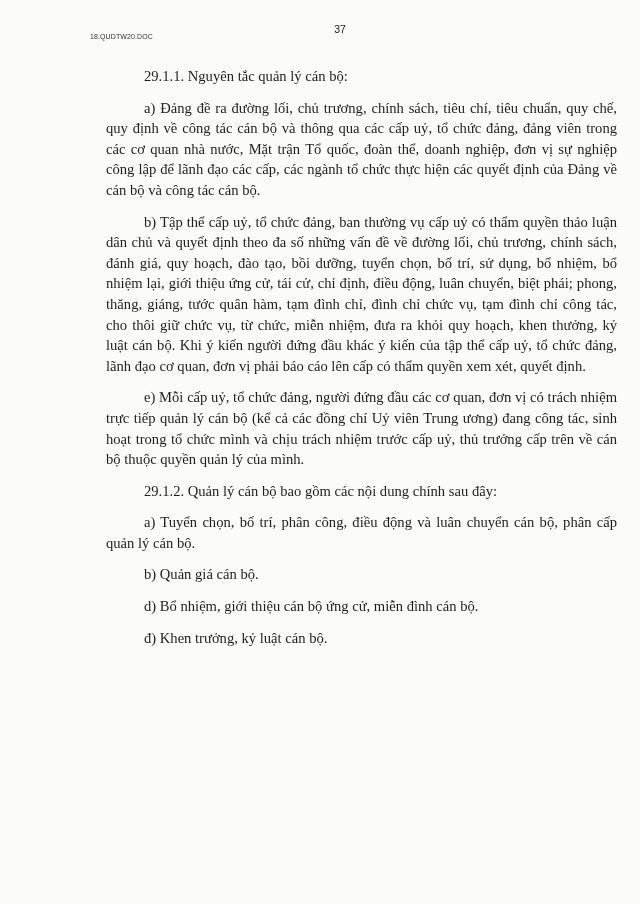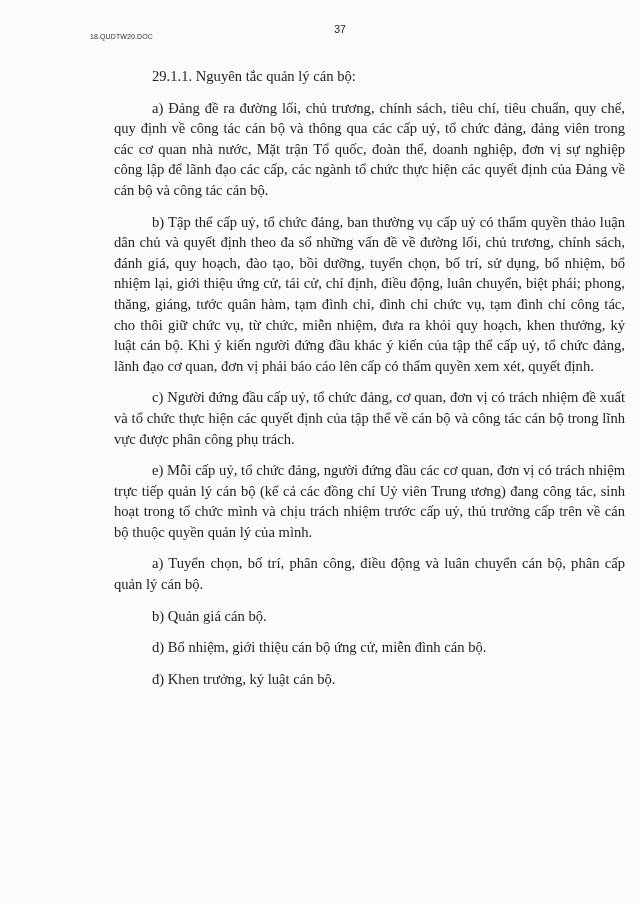--- a/index.html
+++ b/index.html
@@ -36,21 +36,21 @@
       left: 0;
       width: 640px;
       top: 23px;
       text-align: center;
       font-family: "Liberation Sans", "DejaVu Sans", sans-serif;
       font-size: 10.5px;
       color: #222;
     }
     .body-text {
       position: absolute;
-      left: 94px;
+      left: 86px;
       top: 66px;
       width: 511px;
       font-size: 14.6px;
       line-height: 20.6px;
     }
     .para {
       margin: 0 0 11px 0;
       text-indent: 38px;
       text-align: justify;
     }
@@ -62,20 +62,20 @@
 <body>
 
 <div class="page">
   <div class="header-file">18.QUDTW20.DOC</div>
   <div class="page-number">37</div>
 
   <div class="body-text">
     <p class="para heading">29.1.1. Nguyên tắc quản lý cán bộ:</p>
     <p class="para">a) Đảng đề ra đường lối, chủ trương, chính sách, tiêu chí, tiêu chuẩn, quy chế, quy định về công tác cán bộ và thông qua các cấp uỷ, tổ chức đảng, đảng viên trong các cơ quan nhà nước, Mặt trận Tổ quốc, đoàn thể, doanh nghiệp, đơn vị sự nghiệp công lập để lãnh đạo các cấp, các ngành tổ chức thực hiện các quyết định của Đảng về cán bộ và công tác cán bộ.</p>
     <p class="para">b) Tập thể cấp uỷ, tổ chức đảng, ban thường vụ cấp uỷ có thẩm quyền thảo luận dân chủ và quyết định theo đa số những vấn đề về đường lối, chủ trương, chính sách, đánh giá, quy hoạch, đào tạo, bồi dưỡng, tuyển chọn, bố trí, sử dụng, bổ nhiệm, bổ nhiệm lại, giới thiệu ứng cử, tái cử, chỉ định, điều động, luân chuyển, biệt phái; phong, thăng, giáng, tước quân hàm, tạm đình chỉ, đình chỉ chức vụ, tạm đình chỉ công tác, cho thôi giữ chức vụ, từ chức, miễn nhiệm, đưa ra khỏi quy hoạch, khen thưởng, kỷ luật cán bộ. Khi ý kiến người đứng đầu khác ý kiến của tập thể cấp uỷ, tổ chức đảng, lãnh đạo cơ quan, đơn vị phải báo cáo lên cấp có thẩm quyền xem xét, quyết định.</p>
-    <p class="para">c) Người đứng đầu cấp uỷ, tổ chức đảng, cơ quan, đơn vị có trách nhiệm đề xuất và tổ chức thực hiện các quyết định của tập thể về cán bộ và công tác cán bộ trong lĩnh vực được phân công phụ trách.</p>
     <p class="para">e) Mỗi cấp uỷ, tổ chức đảng, người đứng đầu các cơ quan, đơn vị có trách nhiệm trực tiếp quản lý cán bộ (kể cả các đồng chí Uỷ viên Trung ương) đang công tác, sinh hoạt trong tổ chức mình và chịu trách nhiệm trước cấp uỷ, thủ trưởng cấp trên về cán bộ thuộc quyền quản lý của mình.</p>
+    <p class="para heading">29.1.2. Quản lý cán bộ bao gồm các nội dung chính sau đây:</p>
     <p class="para">a) Tuyển chọn, bố trí, phân công, điều động và luân chuyển cán bộ, phân cấp quản lý cán bộ.</p>
     <p class="para">b) Quản giá cán bộ.</p>
     <p class="para">d) Bổ nhiệm, giới thiệu cán bộ ứng cử, miễn đình cán bộ.</p>
     <p class="para">đ) Khen trưởng, kỷ luật cán bộ.</p>
   </div>
 </div>
 
 </body></html>

